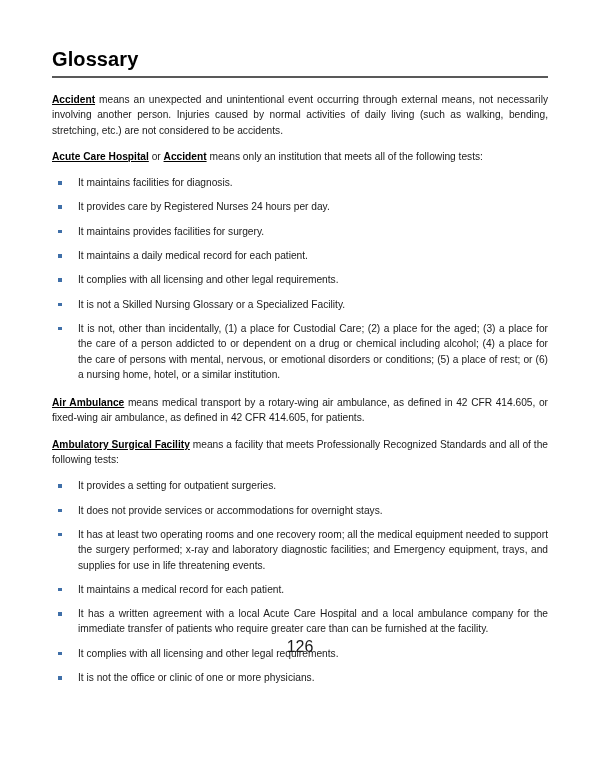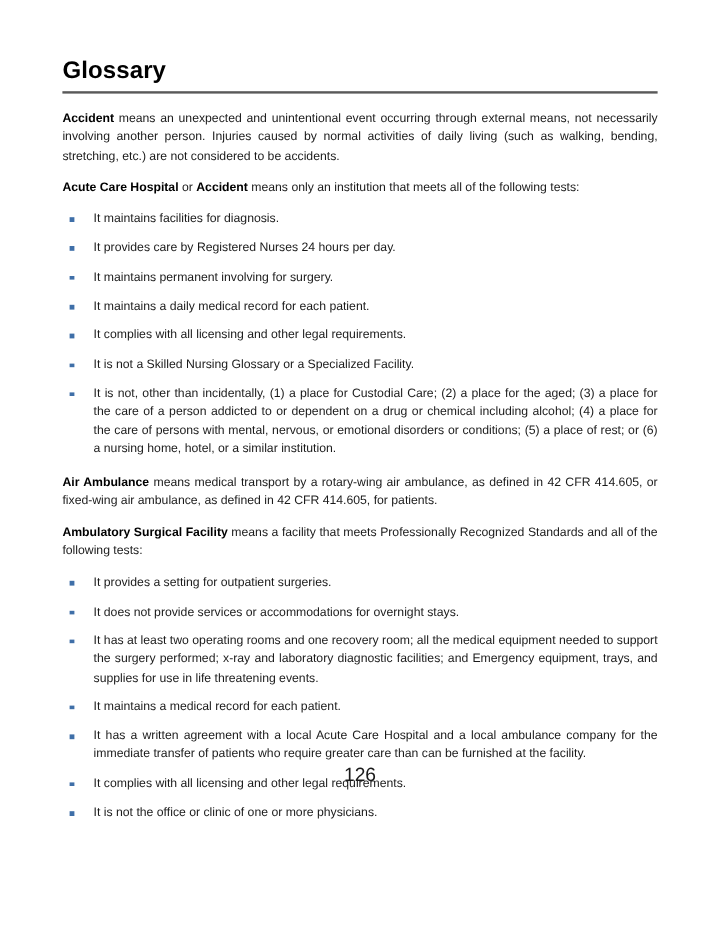--- a/index.html
+++ b/index.html
@@ -41,20 +41,21 @@
   .para {
     font-size: 10.2px;
     line-height: 1.50;
     text-align: justify;
     margin: 0 0 11px 0;
     color: #1a1a1a;
   }
   .para .term {
     font-weight: bold;
     color: #000000;
+    text-decoration: underline;
   }
   .bullet-list {
     list-style: none;
     margin: 0 0 11px 0;
     padding: 0;
   }
   .bullet-item {
     position: relative;
     font-size: 10.2px;
     line-height: 1.50;
@@ -108,21 +109,21 @@
     <li class="bullet-item">
       <span class="bullet-marker"></span>
       <span>It maintains facilities for diagnosis.</span>
     </li>
     <li class="bullet-item">
       <span class="bullet-marker"></span>
       <span>It provides care by Registered Nurses 24 hours per day.</span>
     </li>
     <li class="bullet-item">
       <span class="bullet-marker"></span>
-      <span>It maintains permanent involving for surgery.</span>
+      <span>It maintains provides facilities for surgery.</span>
     </li>
     <li class="bullet-item">
       <span class="bullet-marker"></span>
       <span>It maintains a daily medical record for each patient.</span>
     </li>
     <li class="bullet-item">
       <span class="bullet-marker"></span>
       <span>It complies with all licensing and other legal requirements.</span>
     </li>
     <li class="bullet-item">

